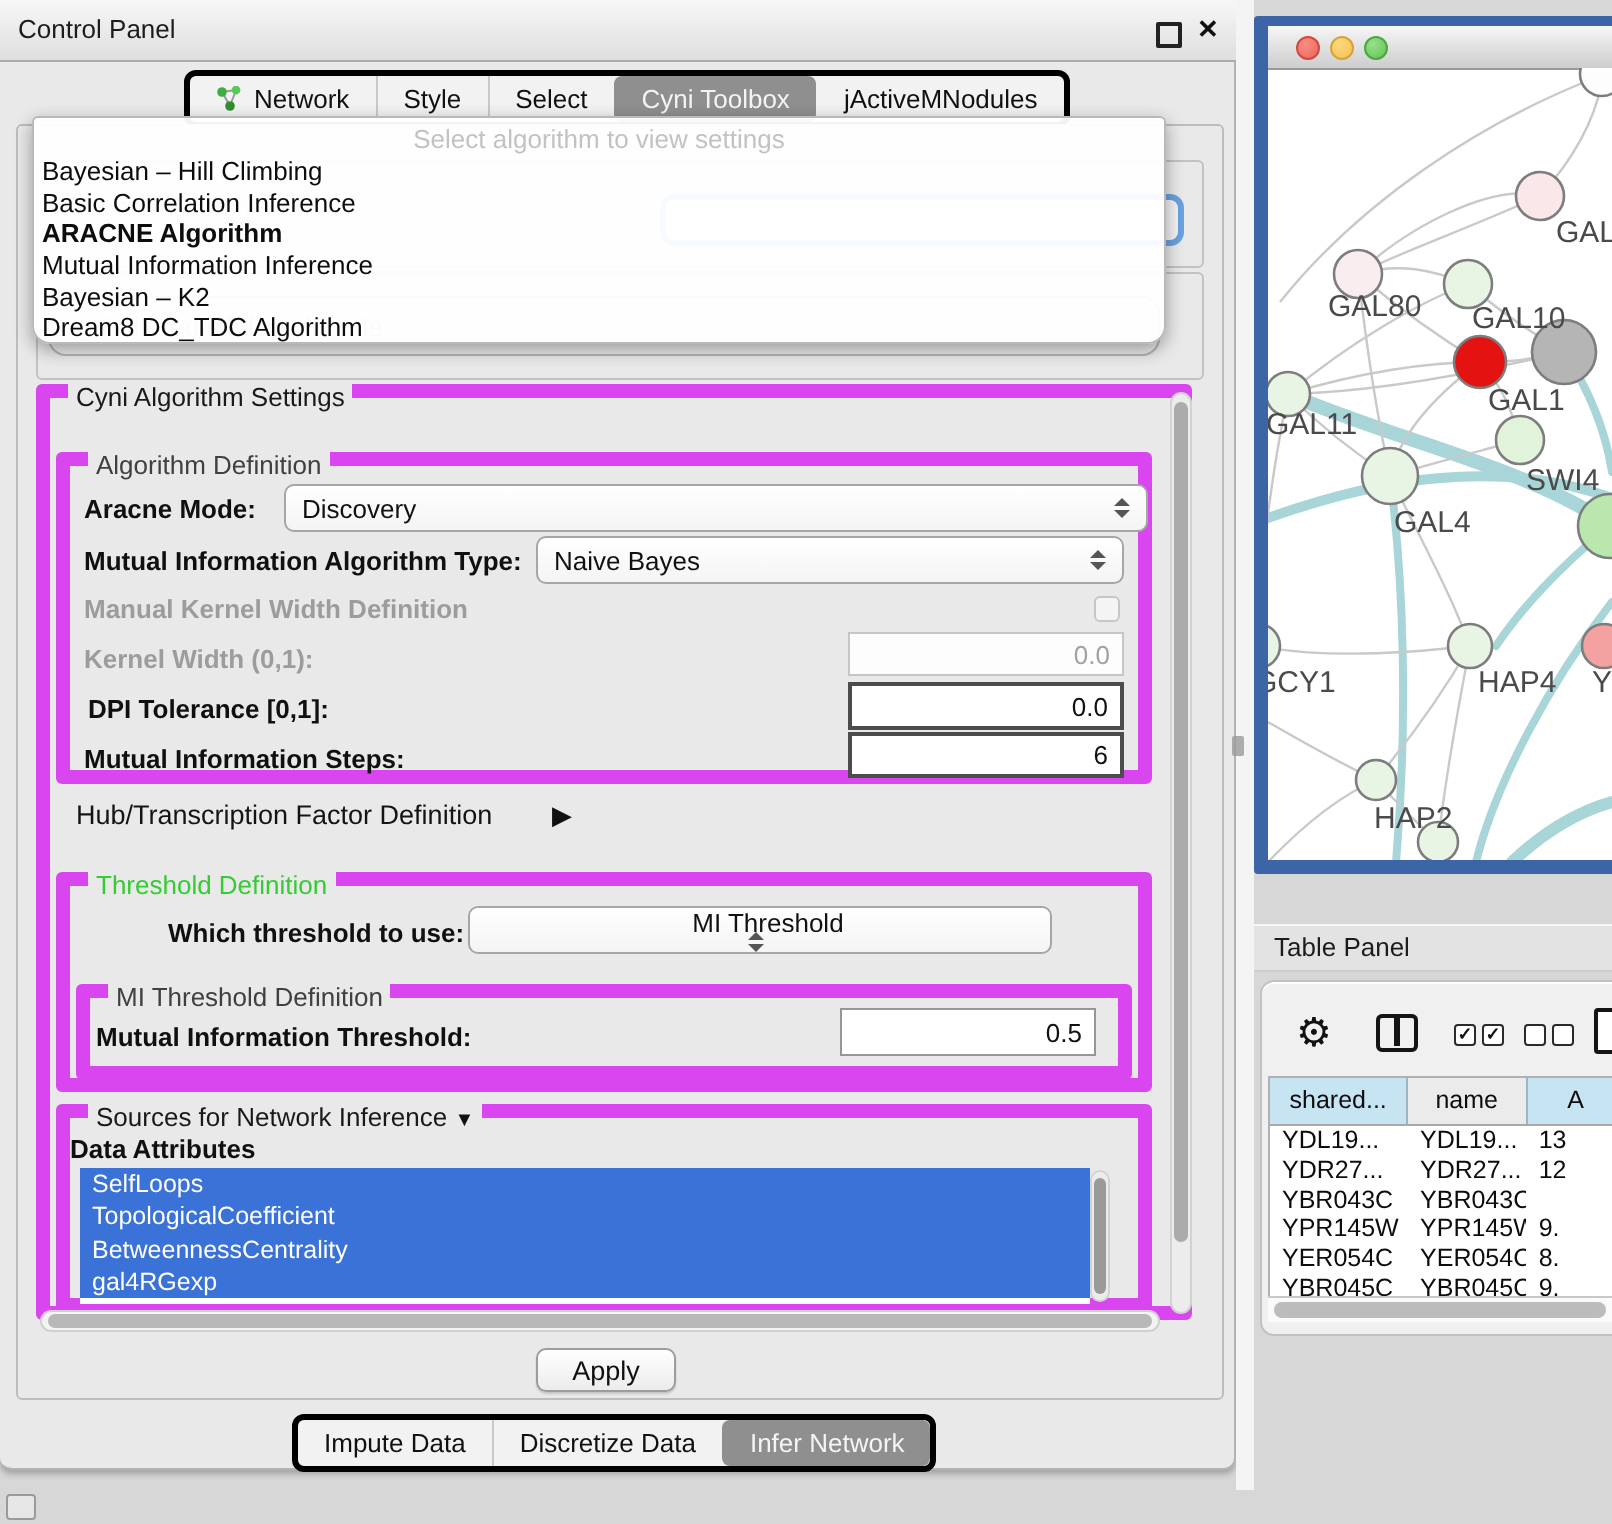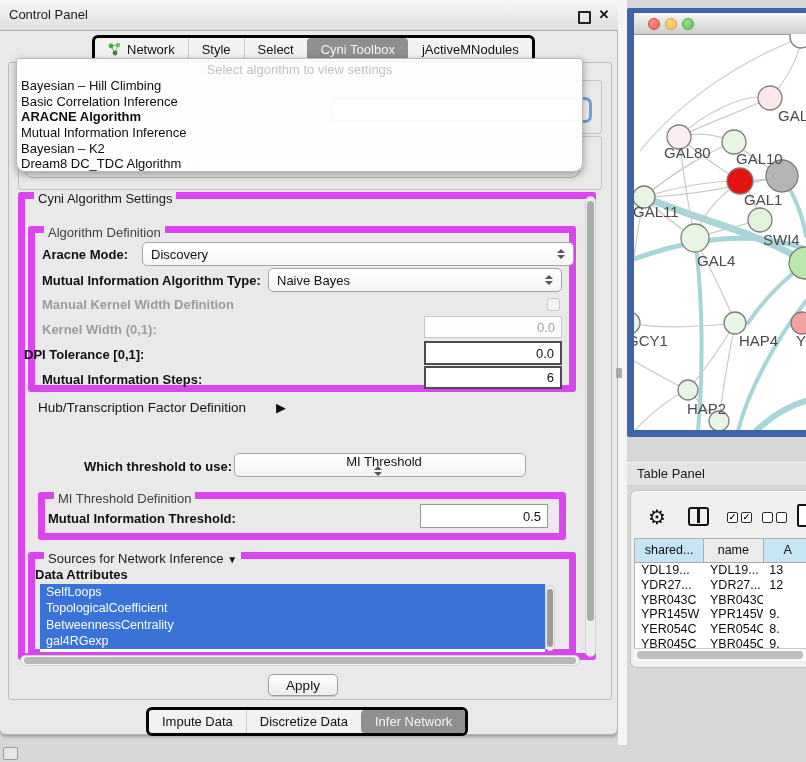--- a/index.html
+++ b/index.html
@@ -213,28 +213,31 @@
       <span class="combo-text">Naive Bayes</span>
       <span class="combo-arrows">
           <i class="up"></i>
           <i class="dn"></i>
         </span>
     </div>
     <span class="abs lbl disabled" style="left:42px;top:297px;">Manual Kernel Width Definition</span>
     <span class="abs checkbox" style="left:547px;top:298px;"></span>
     <span class="abs lbl disabled" style="left:42px;top:322px;">Kernel Width (0,1):</span>
     <input class="abs tfield light" style="left: 424px; top: 316px; width: 138px; height: 22px;" readonly="" value="0.0">
-    <span class="abs lbl" style="left:24px;top:347px;">DPI Tolerance [0,1]:</span>
+    <span class="abs lbl" style="left:44px;top:347px;">DPI Tolerance [0,1]:</span>
     <input class="abs tfield strong" style="left: 424px; top: 341px; width: 138px; height: 24px;" readonly="" value="0.0">
     <span class="abs lbl" style="left:42px;top:372px;">Mutual Information Steps:</span>
     <input class="abs tfield strong" style="left: 424px; top: 366px; width: 138px; height: 23px;" readonly="" value="6">
 
     <span class="abs plain-lbl" style="left:38px;top:400px;">Hub/Transcription Factor Definition</span>
     <span class="abs tri" style="left:276px;top:400px;font-size:13px;">▶</span>
 
+    <div class="abs groupbox" style="left:28px;top:436px;width:548px;height:110px;">
+      <span class="legend green">Threshold Definition</span>
+    </div>
     <span class="abs lbl" style="left:84px;top:459px;">Which threshold to use:</span>
     <div class="abs combo" style="left:234px;top:453px;width:292px;height:24px;flex-direction:column;">
       <span class="combo-text">MI Threshold</span>
       <span class="combo-arrows">
           <i class="up"></i>
           <i class="dn"></i>
         </span>
     </div>
     <div class="abs groupbox" style="left:38px;top:492px;width:528px;height:48px;">
       <span class="legend blue">MI Threshold Definition</span>

